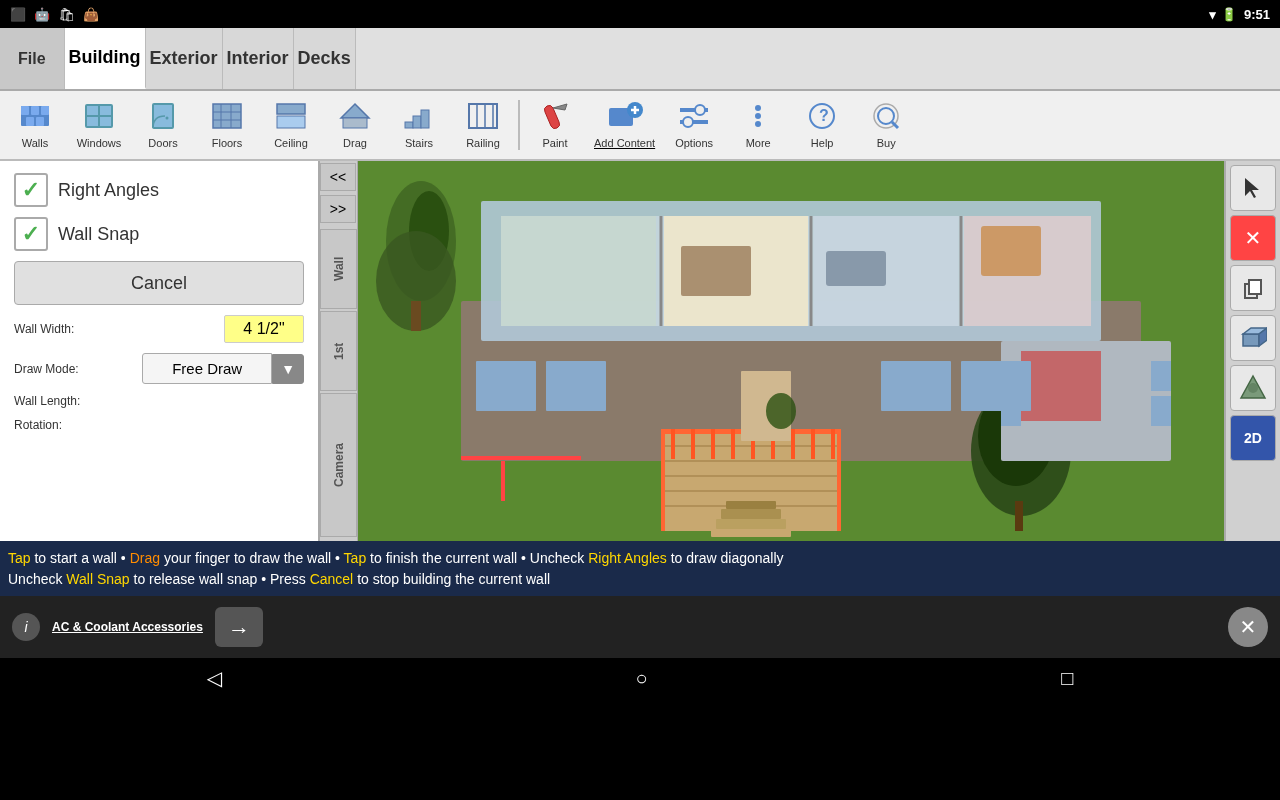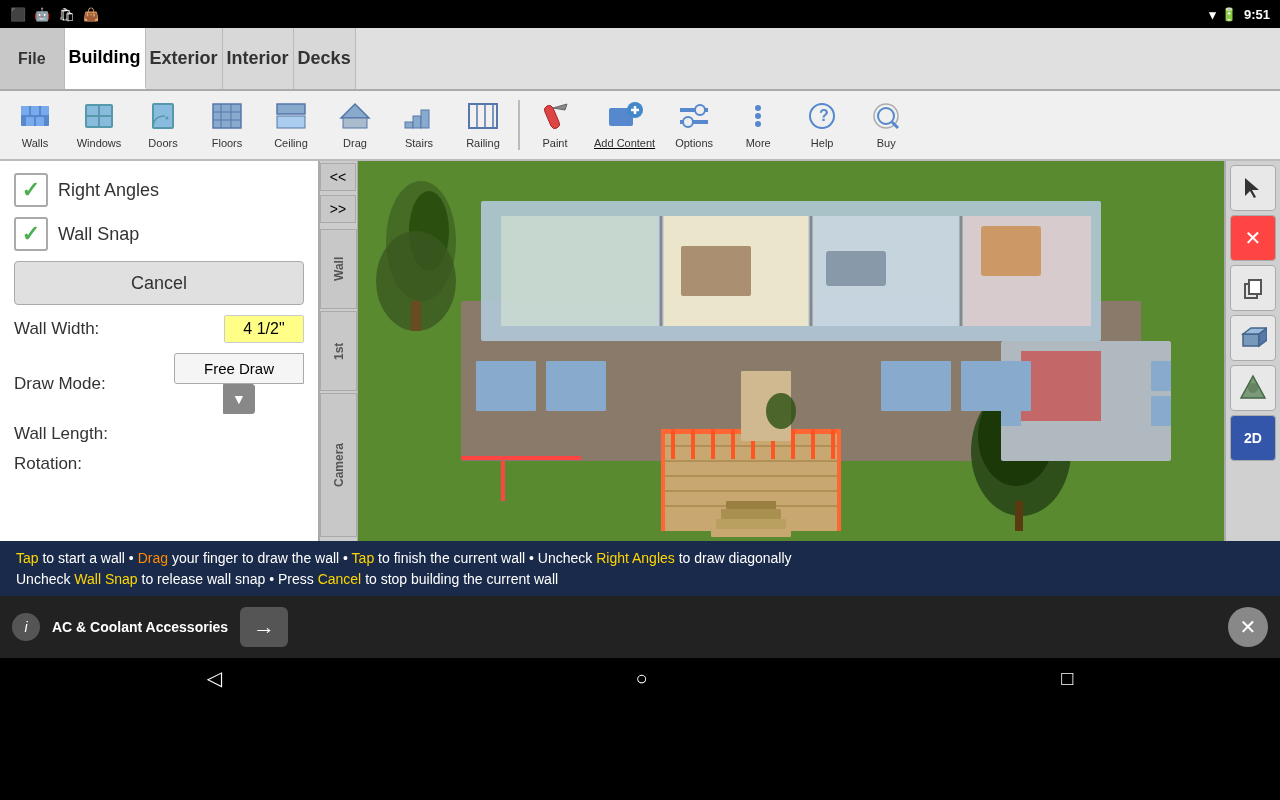--- a/index.html
+++ b/index.html
@@ -65,27 +65,27 @@
     }
     .checkbox-box .checkmark { color: #4caf50; font-size: 22px; font-weight: bold; }
     .checkbox-label { font-size: 18px; color: #333; font-weight: normal; }
     .cancel-btn {
       width: 100%; height: 44px; background: #e0e0e0; border: 1px solid #aaa;
       border-radius: 4px; font-size: 18px; cursor: pointer; color: #333;
     }
     .param-row {
       display: flex; align-items: center; justify-content: space-between;
     }
-    .param-label { font-size: 17px; color: #333; }
+    .param-label { font-size: 12px; color: #333; }
     .param-value {
       background: #ffff88; border: 1px solid #ccc; padding: 4px 10px;
       font-size: 16px; min-width: 80px; text-align: center; border-radius: 2px;
     }
     .param-dropdown {
-      display: flex; align-items: center; gap: 0; flex-direction: column;
+      display: flex; align-items: center; gap: 0;
     }
     .dropdown-btn {
       background: #f5f5f5; border: 1px solid #aaa; padding: 6px 14px;
       font-size: 15px; border-radius: 3px 0 0 3px; min-width: 130px;
       cursor: pointer;
     }
     .dropdown-arrow {
       background: #888; border: 1px solid #888; padding: 6px 8px;
       color: #fff; font-size: 14px; cursor: pointer; border-radius: 0 3px 3px 0;
     }
@@ -122,40 +122,40 @@
       border: 1px solid #aaa; border-radius: 4px;
       display: flex; align-items: center; justify-content: center;
       font-size: 20px; cursor: pointer;
     }
     .right-tool-btn.red { background: #f44; color: #fff; }
     .right-tool-btn.blue-2d { background: #3355aa; color: #fff; font-size: 14px; font-weight: bold; }
 
     
     .instruction-bar {
       width: 100%; min-height: 55px; background: #1a2a4a;
-      display: flex; align-items: center; padding: 6px 16px;
+      display: flex; align-items: center; padding: 6px 8px;
       flex-wrap: wrap;
     }
     .instruction-text { font-size: 14px; line-height: 1.5; color: #ccc; }
     .instruction-text .yellow { color: #ffd700; }
     .instruction-text .orange { color: #ff8c00; }
     .instruction-text .white { color: #fff; }
 
     
     .ad-bar {
       width: 100%; height: 62px; background: #222;
       display: flex; align-items: center; justify-content: center; gap: 12px;
       padding: 0 12px;
     }
     .ad-info-icon {
       width: 28px; height: 28px; background: #555; border-radius: 50%;
       display: flex; align-items: center; justify-content: center;
       color: #fff; font-size: 14px; font-style: italic; cursor: pointer;
     }
-    .ad-text { color: #fff; font-size: 14px; font-weight: bold; }
+    .ad-text { color: #fff; font-size: 12px; font-weight: bold; text-decoration: underline; }
     .ad-arrow-btn {
       width: 48px; height: 40px; background: #555; border-radius: 6px;
       display: flex; align-items: center; justify-content: center;
       color: #fff; font-size: 22px; cursor: pointer;
     }
     .ad-close-btn {
       width: 40px; height: 40px; background: #888; border-radius: 50%;
       display: flex; align-items: center; justify-content: center;
       color: #fff; font-size: 20px; cursor: pointer; margin-left: auto;
     }

